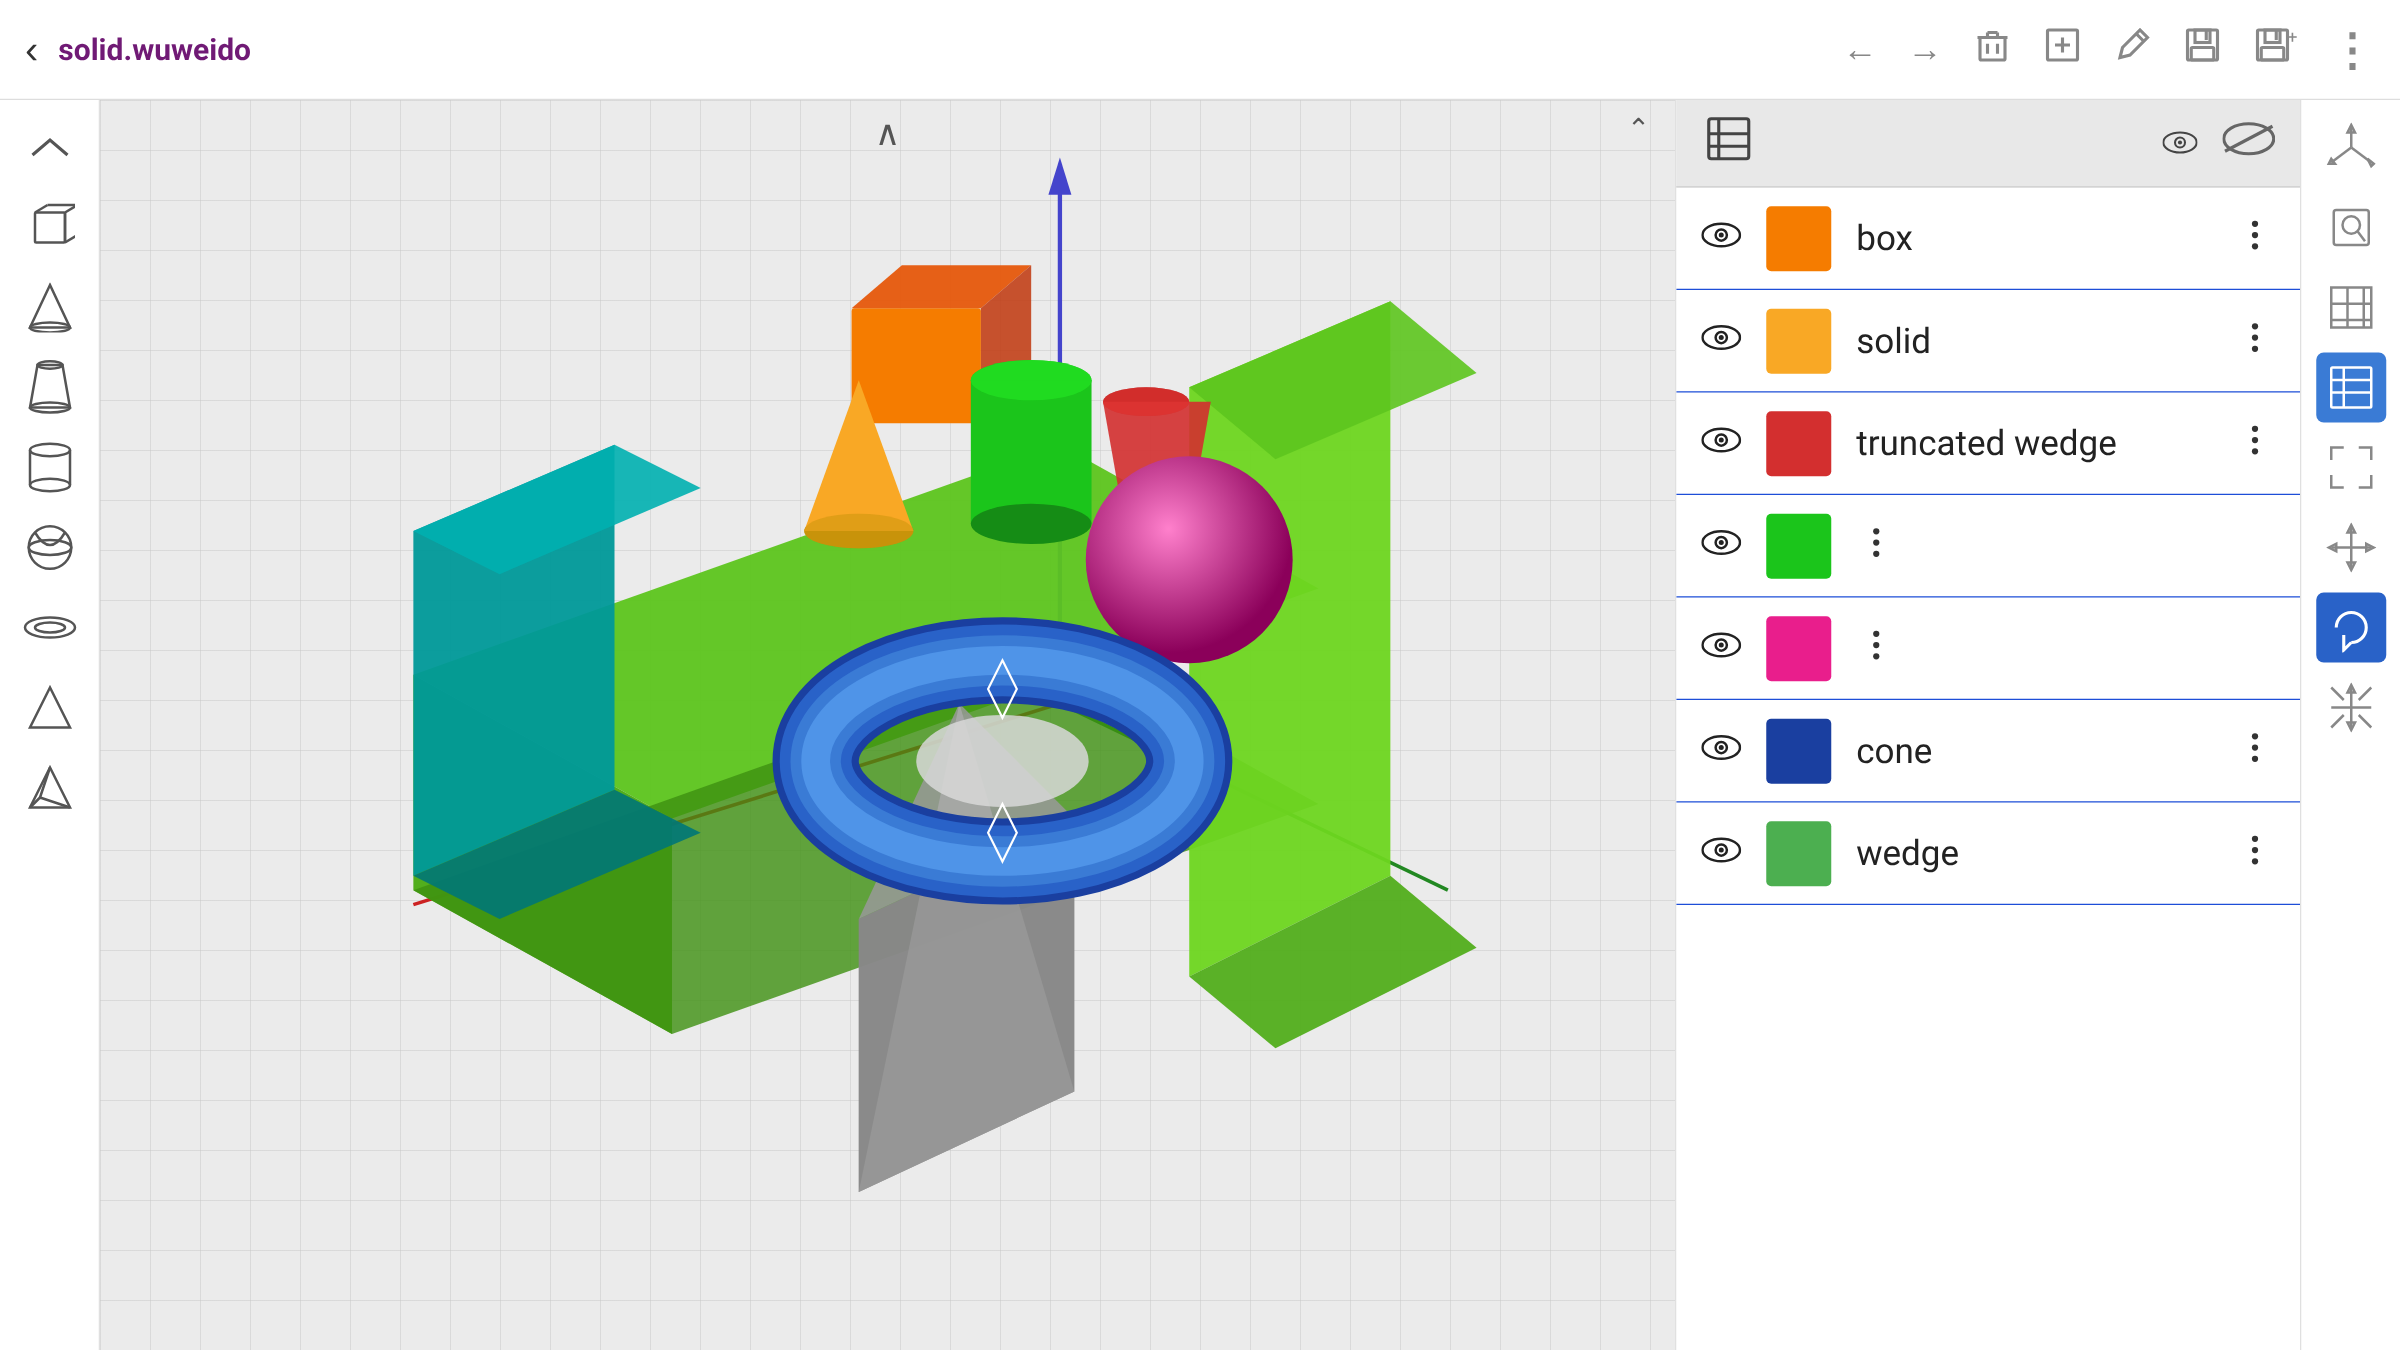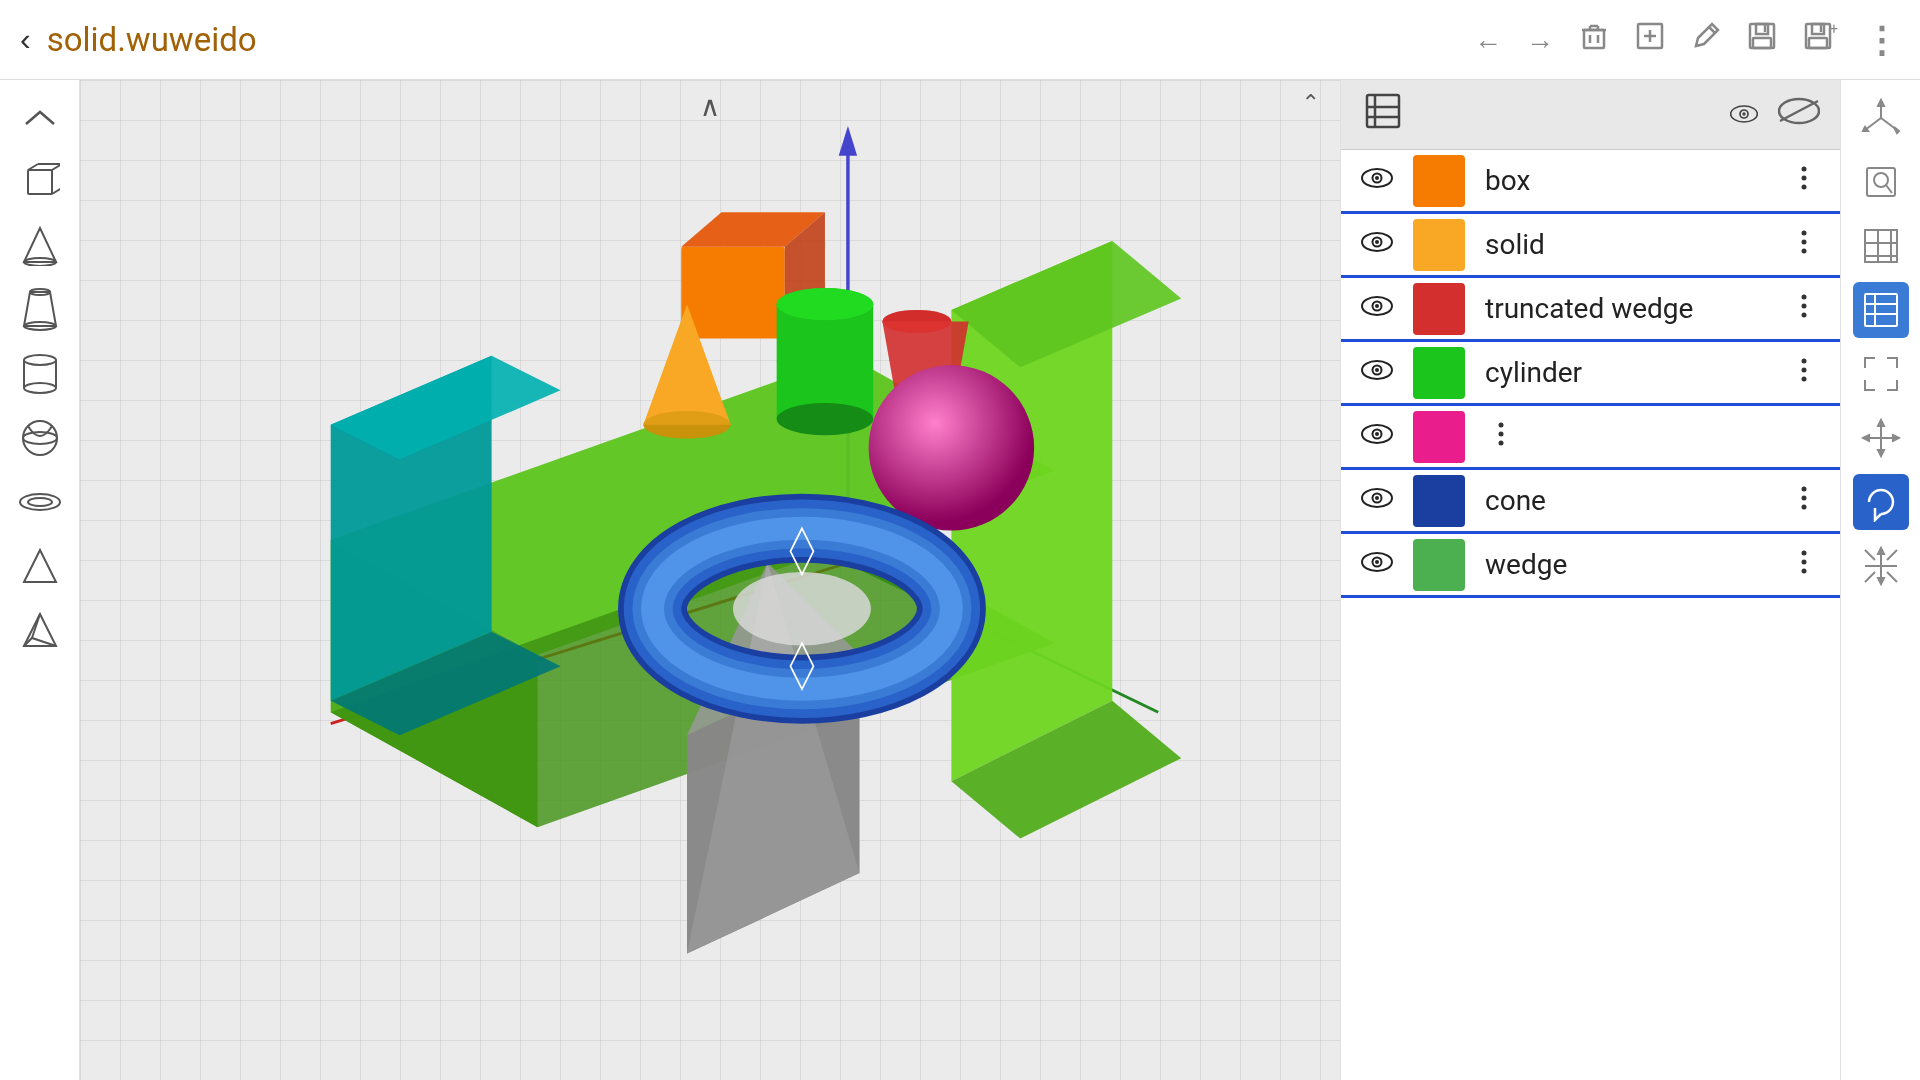--- a/index.html
+++ b/index.html
@@ -10,21 +10,21 @@
       height: 80px;
       background: #fff;
       border-bottom: 1px solid #ddd;
       display: flex;
       align-items: center;
       padding: 0 20px;
       justify-content: space-between;
     }
     #topbar-left { display: flex; align-items: center; gap: 16px; }
     #back-btn { font-size: 32px; cursor: pointer; color: #333; background: none; border: none; }
-    #app-title { font-size: 33px; color: #a16207; font-weight: 400; }
+    #app-title { font-size: 24px; color: #701a75; font-weight: 700; }
     #topbar-right { display: flex; align-items: center; gap: 24px; }
     .topbar-icon { font-size: 28px; color: #888; cursor: pointer; user-select: none; }
 
     
     #main { display: flex; flex: 1; overflow: hidden; }
 
     
     #left-sidebar {
       width: 80px;
       background: #fff;
@@ -112,23 +112,23 @@
     .panel-header-spacer { flex: 1; }
 
     #shapes-list {
       flex: 1;
       overflow-y: auto;
     }
 
     .shape-row {
       display: flex;
       align-items: center;
-      height: 64px;
+      height: 82px;
       padding: 0 20px;
-      border-bottom: 3px solid #1d4ed8;
+      border-bottom: 1px solid #1d4ed8;
       gap: 20px;
     }
 
     .shape-eye {
       font-size: 22px;
       color: #333;
       cursor: pointer;
       width: 32px;
       text-align: center;
     }
@@ -464,21 +464,20 @@
       <circle cx="6" cy="24" r="2.5" fill="#333"></circle>
     </svg></span>
         </div>
         <div class="shape-row">
           <span class="shape-eye"><svg width="32" height="22" viewBox="0 0 32 22">
       <ellipse cx="16" cy="11" rx="15" ry="9" fill="none" stroke="#222" stroke-width="2"></ellipse>
       <circle cx="16" cy="11" r="4.5" fill="none" stroke="#222" stroke-width="2"></circle>
       <circle cx="16" cy="11" r="2" fill="#222"></circle>
     </svg></span>
           <div class="shape-color-box" style="background-color: rgb(27, 197, 27);"></div>
-          <span class="shape-label">cylinder</span>
           <span class="shape-more"><svg width="12" height="30" viewBox="0 0 12 30">
       <circle cx="6" cy="6" r="2.5" fill="#333"></circle>
       <circle cx="6" cy="15" r="2.5" fill="#333"></circle>
       <circle cx="6" cy="24" r="2.5" fill="#333"></circle>
     </svg></span>
         </div>
         <div class="shape-row">
           <span class="shape-eye"><svg width="32" height="22" viewBox="0 0 32 22">
       <ellipse cx="16" cy="11" rx="15" ry="9" fill="none" stroke="#222" stroke-width="2"></ellipse>
       <circle cx="16" cy="11" r="4.5" fill="none" stroke="#222" stroke-width="2"></circle>

